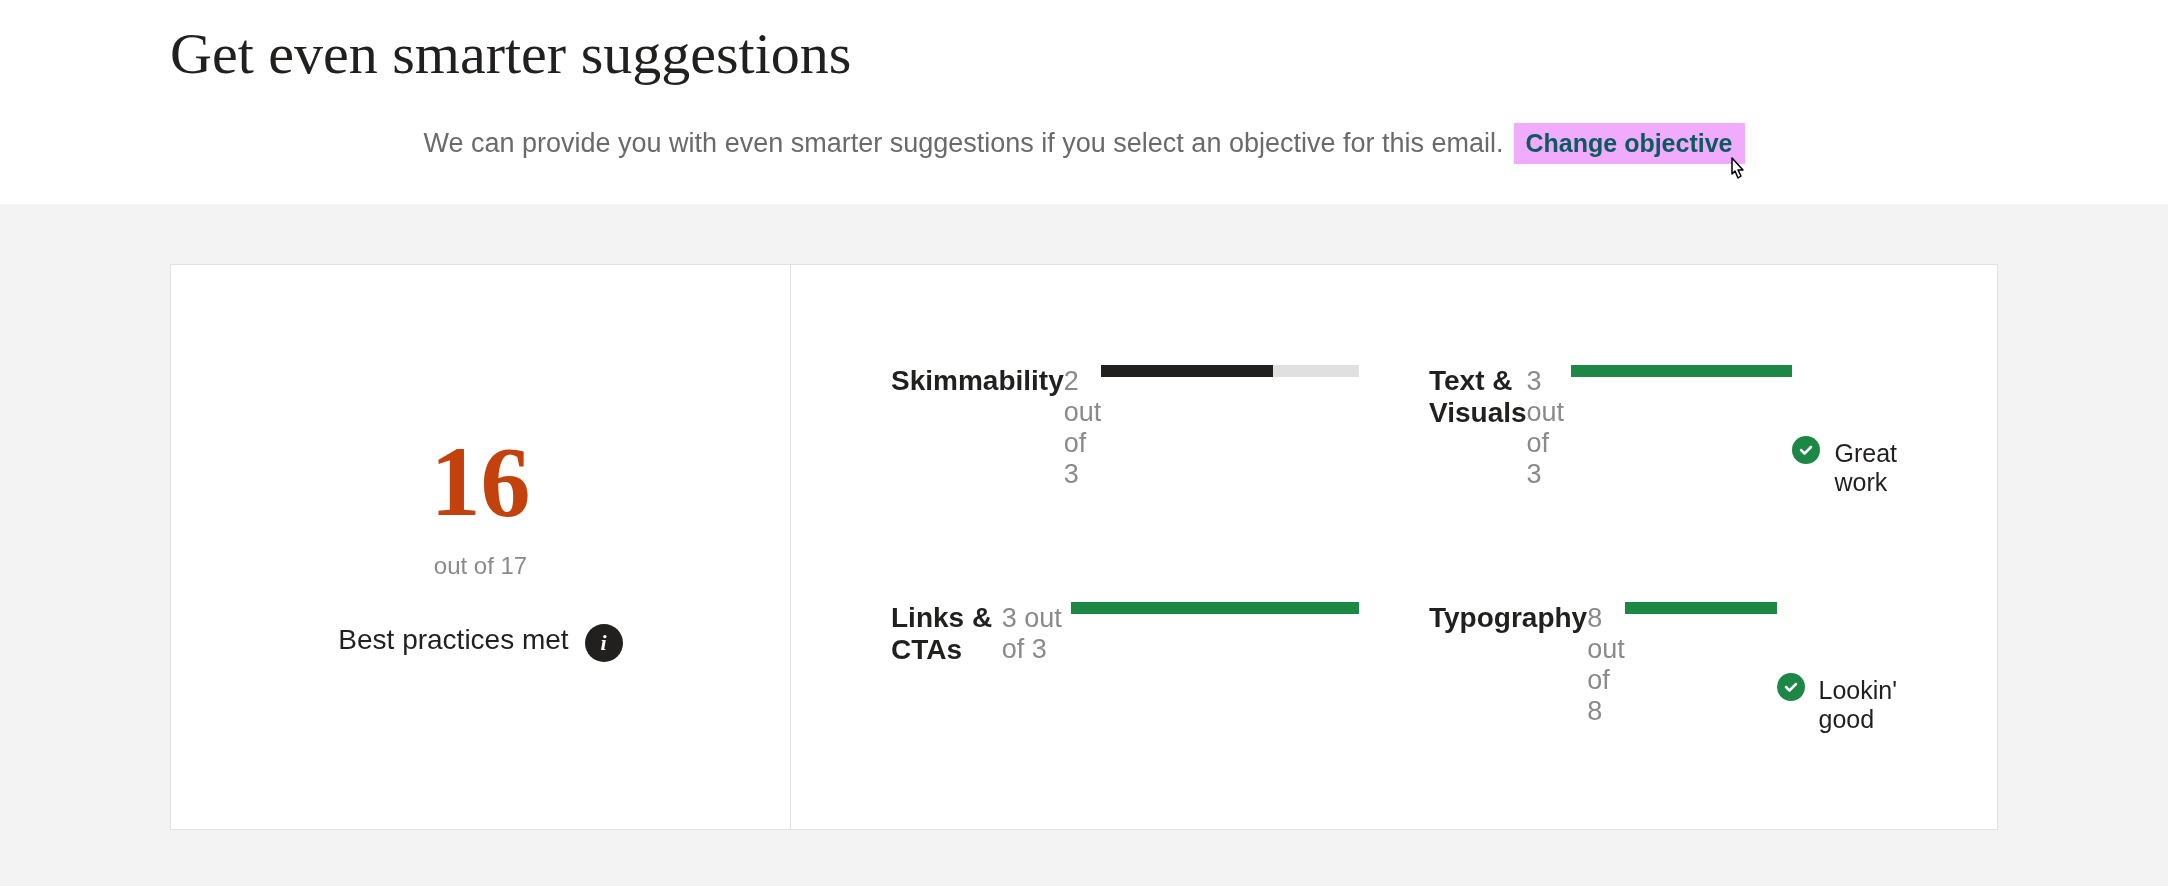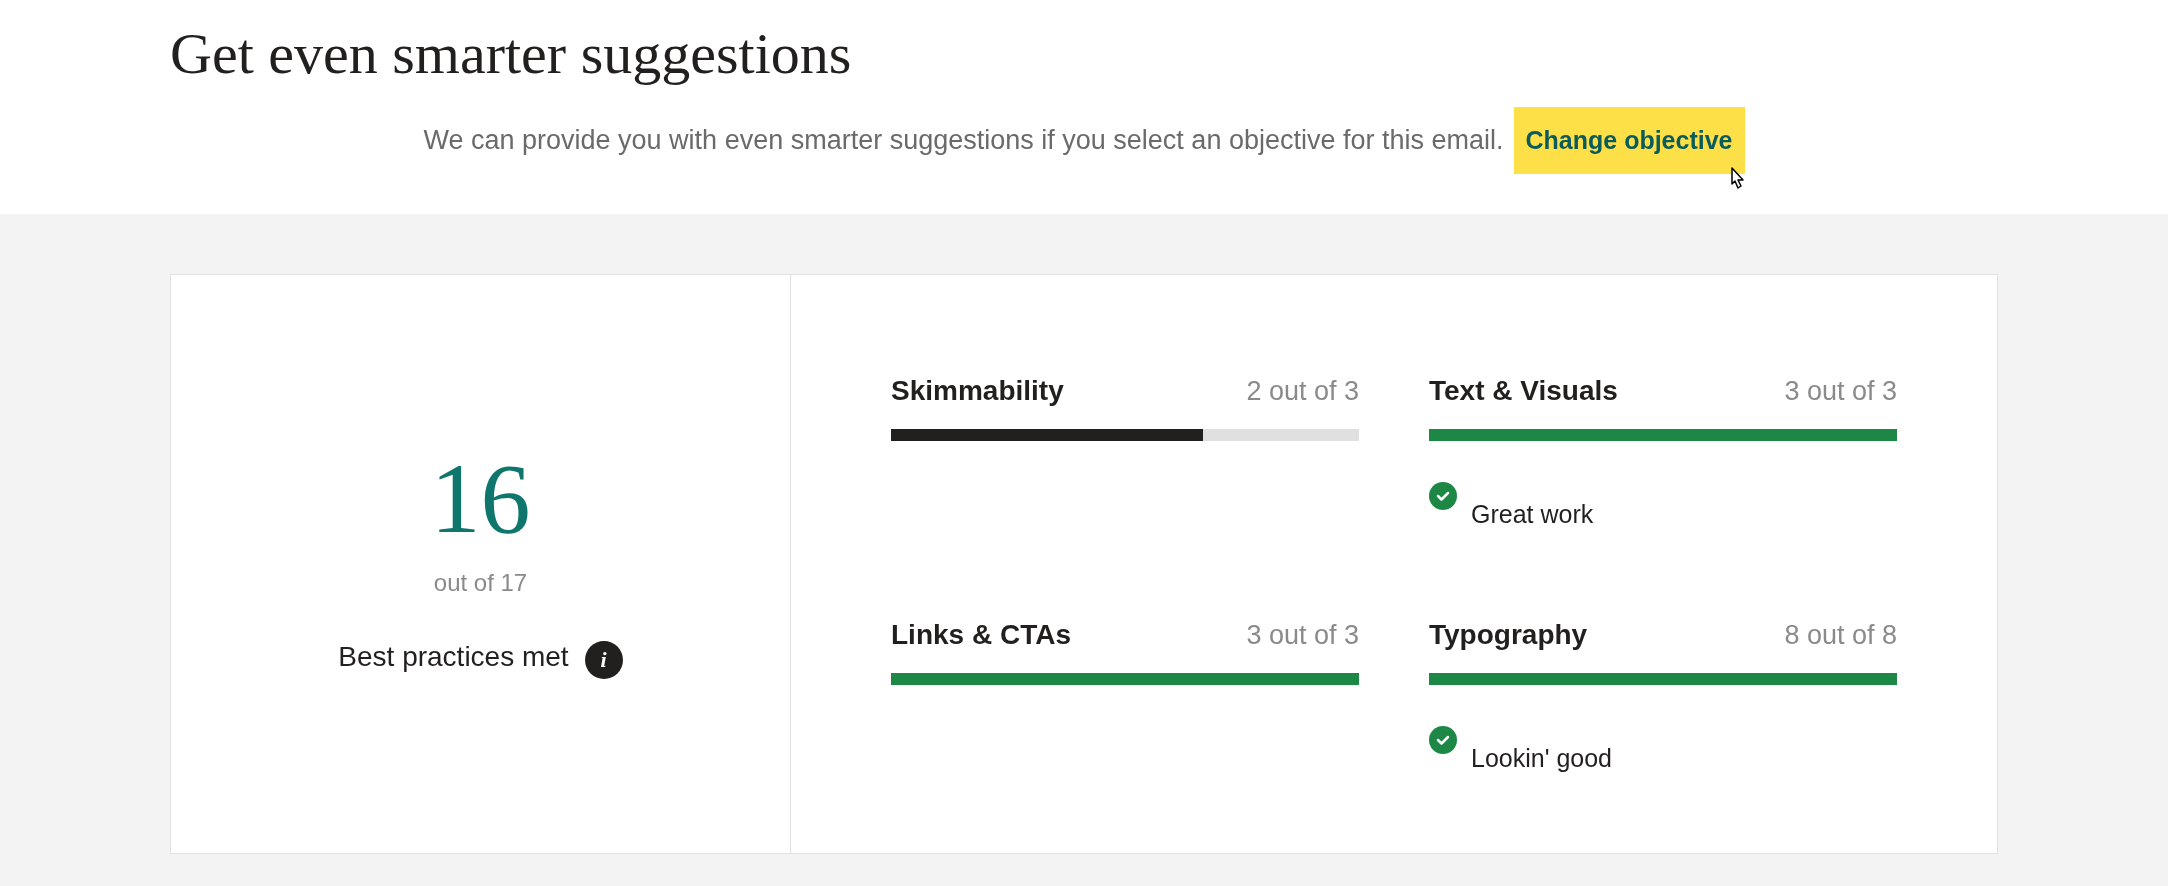--- a/index.html
+++ b/index.html
@@ -14,39 +14,39 @@
       width: 2168px;
     }
     .header-section {
       padding: 20px 170px 40px 170px;
     }
     .page-title {
       font-family: Georgia, "Times New Roman", serif;
       font-size: 58px;
       font-weight: 400;
       color: #221f1f;
-      margin-bottom: 20px;
+      margin-bottom: 36px;
     }
     .subtitle-row {
       display: flex;
       align-items: center;
       gap: 10px;
       justify-content: center;
     }
     .subtitle-text {
       font-size: 27px;
       color: #6a6a6a;
       font-weight: 400;
     }
     .change-objective {
       font-size: 25px;
       font-weight: 600;
       color: #0a5b5b;
-      background: #fde047;
-      padding: 19px 12px;
+      background: #f0abfc;
+      padding: 6px 12px;
       cursor: pointer;
       position: relative;
     }
     .cursor-icon {
       position: absolute;
       right: -6px;
       bottom: -28px;
     }
     .gray-section {
       background: #f3f3f3;
@@ -63,22 +63,22 @@
       border-right: 1px solid #e0e0e0;
       display: flex;
       flex-direction: column;
       align-items: center;
       justify-content: center;
       padding: 60px 40px;
     }
     .big-number {
       font-family: Georgia, "Times New Roman", serif;
       font-size: 100px;
-      font-weight: 400;
-      color: #0f766e;
+      font-weight: 700;
+      color: #c2410c;
       line-height: 1;
     }
     .out-of-total {
       font-size: 24px;
       color: #8a8a8a;
       margin-top: 20px;
     }
     .best-practices-row {
       display: flex;
       align-items: flex-start;
@@ -107,21 +107,21 @@
     .metrics-panel {
       flex: 1;
       padding: 100px 100px 80px 100px;
       display: grid;
       grid-template-columns: 1fr 1fr;
       column-gap: 70px;
       row-gap: 90px;
     }
     .metric {
       display: flex;
-      flex-direction: column;
+      flex-direction: row;
     }
     .metric-header {
       display: flex;
       justify-content: space-between;
       align-items: baseline;
       margin-bottom: 22px;
     }
     .metric-name {
       font-size: 28px;
       font-weight: 600;

